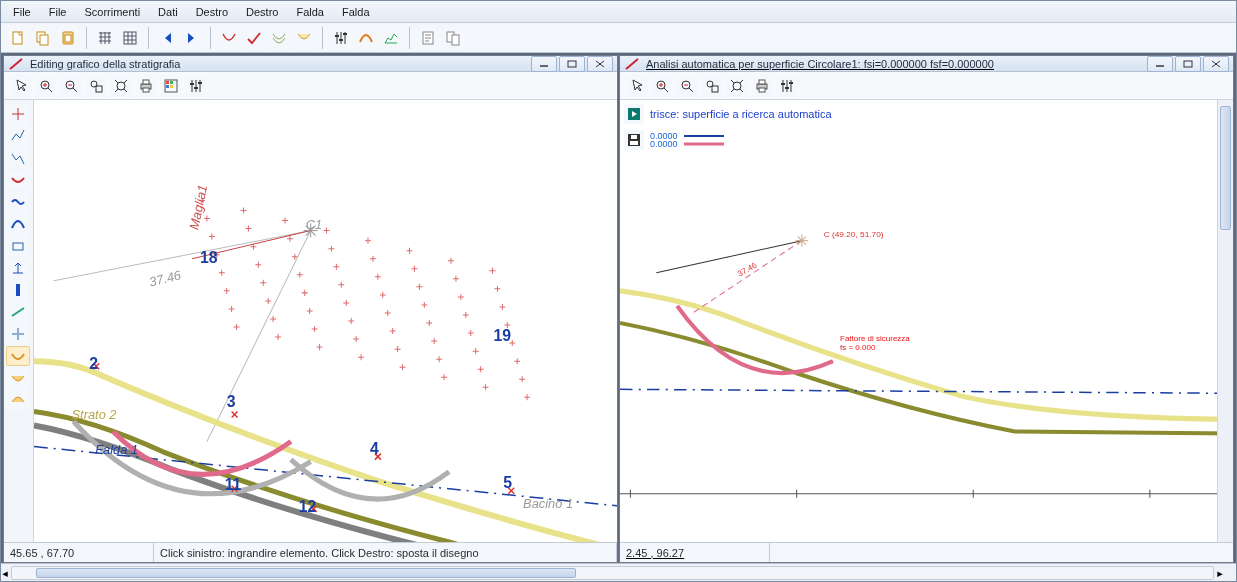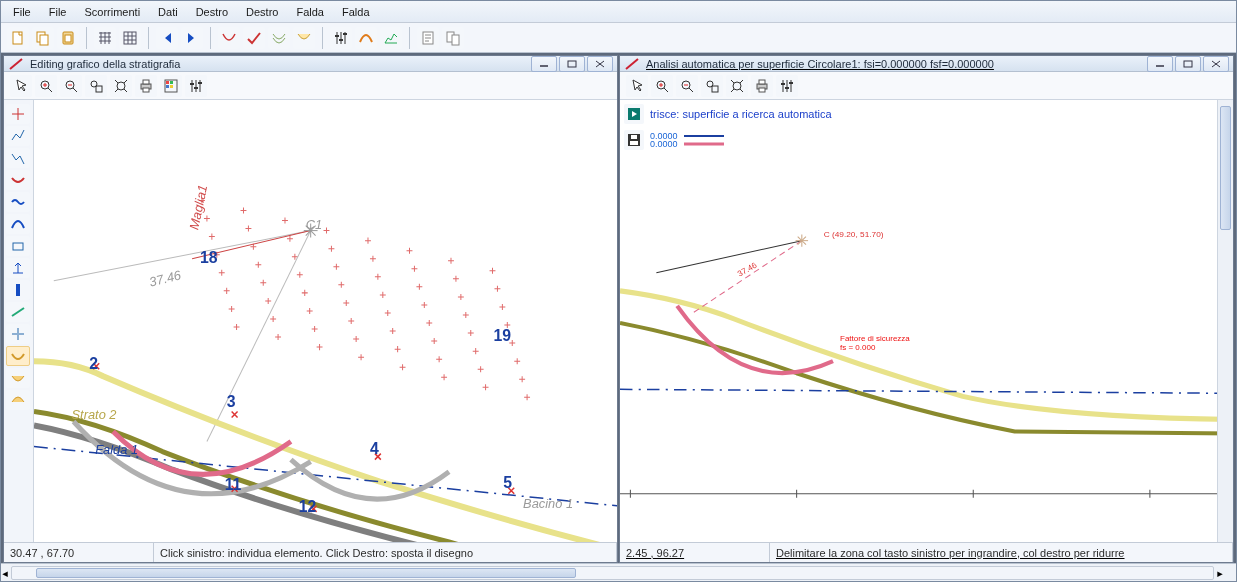--- a/index.html
+++ b/index.html
@@ -485,22 +485,22 @@
             <text class="txt-label" x="166" y="130" fill="#d04a4a" transform="rotate(-78 166 130)">Maglia1</text>
             <text class="txt-label" x="275" y="128" fill="#9a9a9a">C1</text>
             <text class="txt-label" x="118" y="186" fill="#9a9a9a" transform="rotate(-14 118 186)">37.46</text>
             <text class="txt-label" x="38" y="318" fill="#b7a64a">Strato 2</text>
             <text class="txt-label" x="62" y="352" fill="#1b3fa0">Falda 1</text>
             <text class="txt-label" x="495" y="406" fill="#9a9a9a">Bacino 1</text>
           </svg>
         </div>
       </div>
       <div class="status">
-        <div class="cell coord">30.47 , 67.70</div>
-        <div class="cell msg">Click sinistro: individua elemento. Click Destro: sposta il disegno</div>
+        <div class="cell coord">45.65 , 67.70</div>
+        <div class="cell msg">Click sinistro: ingrandire elemento. Click Destro: sposta il disegno</div>
       </div>
     </div>
 
     <div class="mdi" style="flex:1 1 50%;text-decoration:underline;">
       <div class="mdi-title">
         <svg class="icon" viewBox="0 0 16 16">
             <path d="M2 13L14 3" stroke="#c23" stroke-width="2"></path>
           </svg>
         <span class="txt">Analisi automatica per superficie Circolare1: fsi=0.000000 fsf=0.000000</span>
         <div class="winbtns">
@@ -631,21 +631,20 @@
             <div>fs = 0.000</div>
           </div>
 
           <div class="vscroll">
             <div class="vthumb"></div>
           </div>
         </div>
       </div>
       <div class="status">
         <div class="cell coord">2.45 , 96.27</div>
-        <div class="cell msg">Delimitare la zona col tasto sinistro per ingrandire, col destro per ridurre</div>
       </div>
     </div>
 
   </div>
 
   <div class="bottombar">
     <div class="hscroll">
       <div class="arrow left">◂</div>
       <div class="thumb"></div>
       <div class="arrow right">▸</div>

